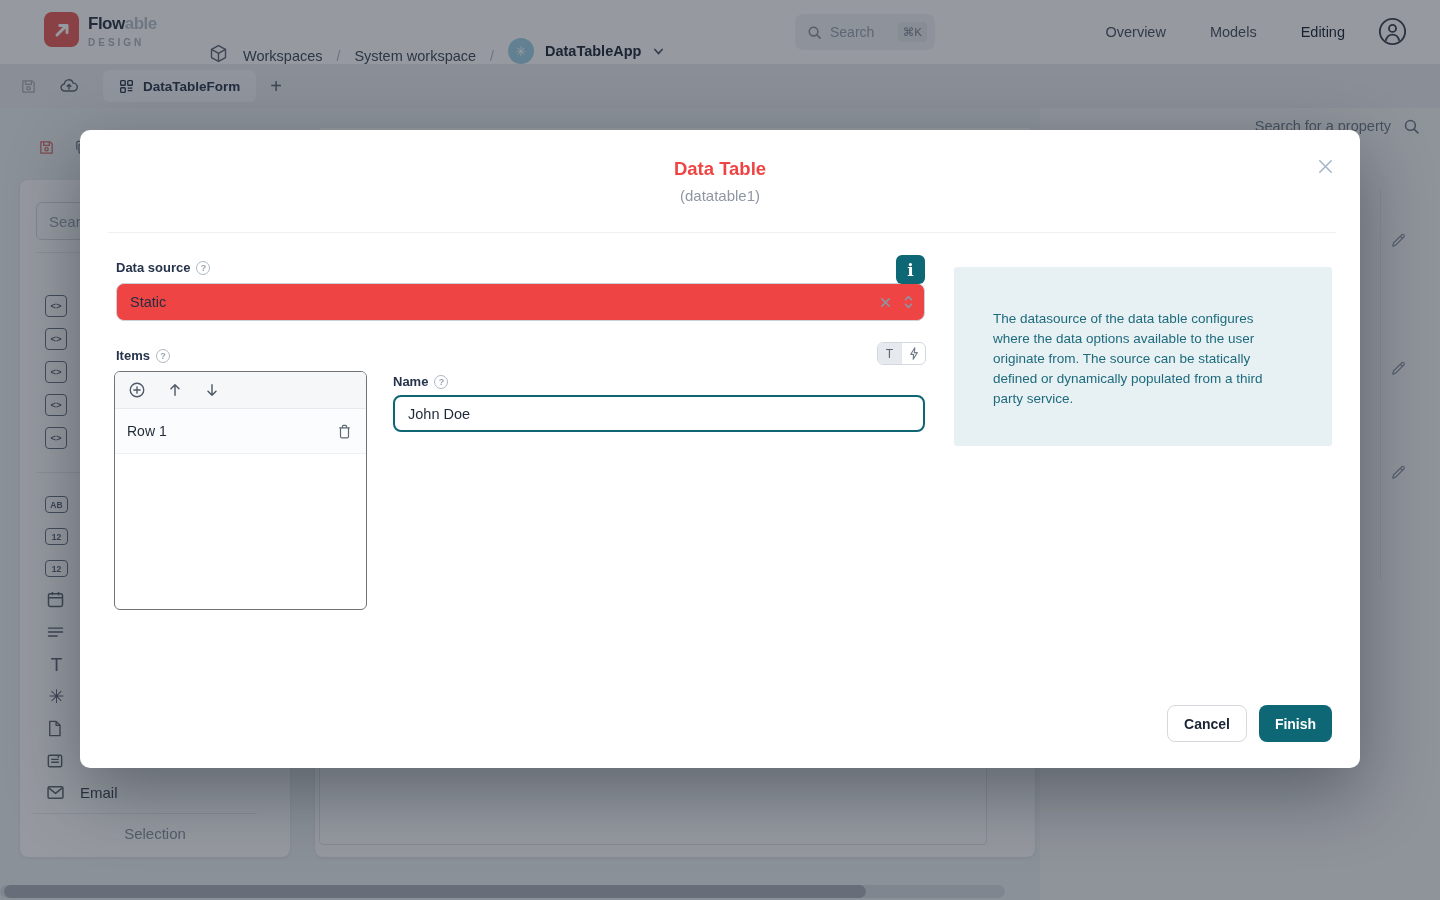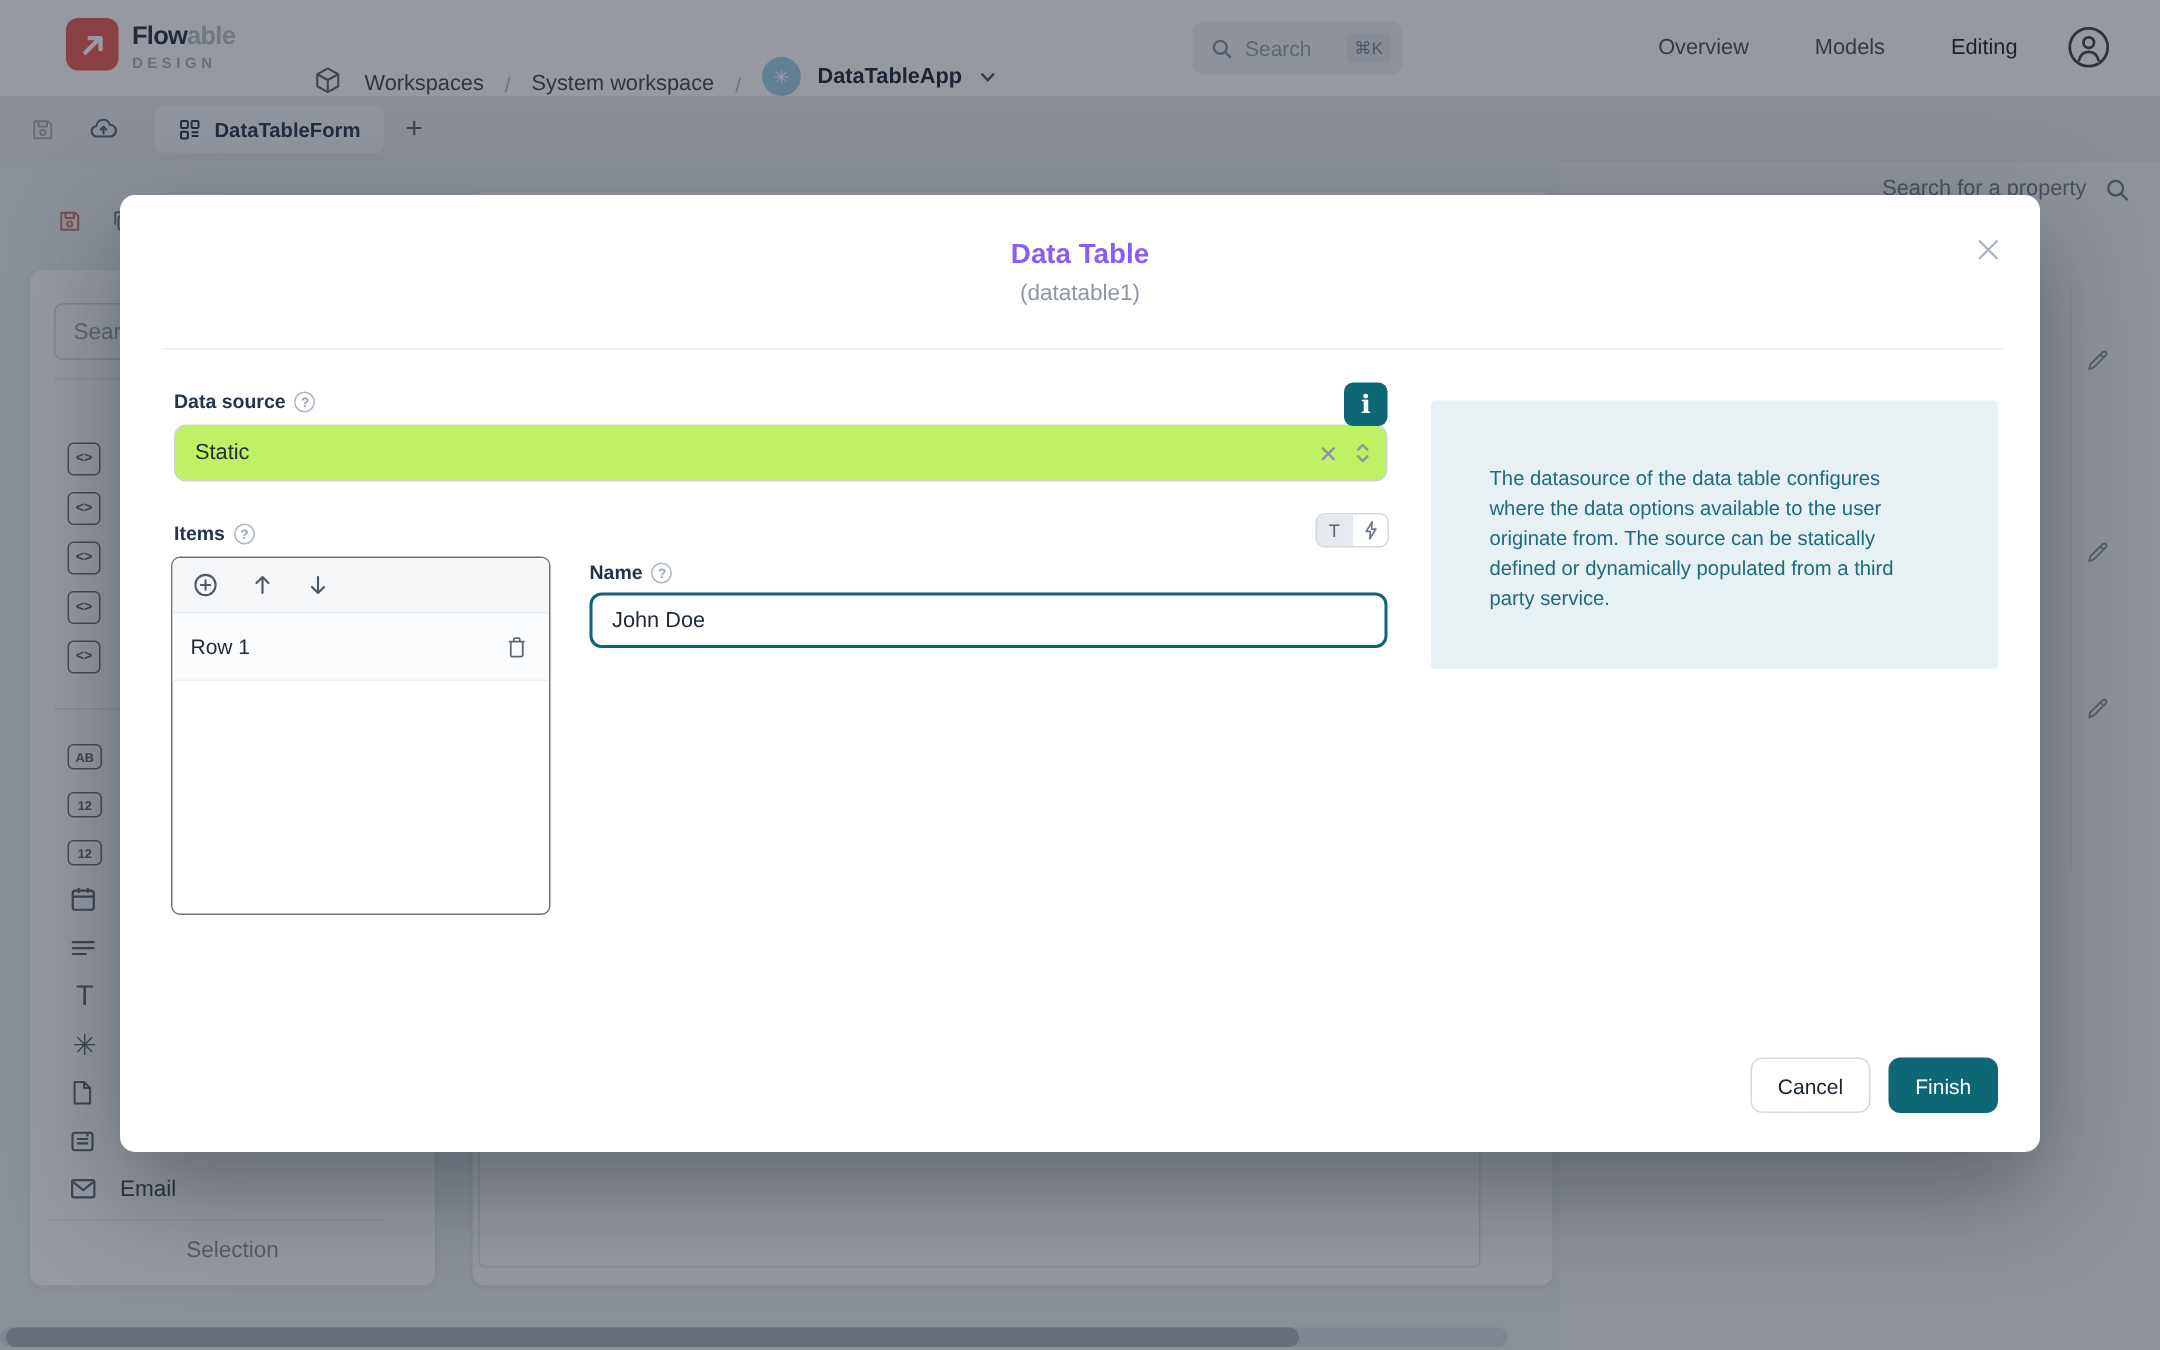--- a/index.html
+++ b/index.html
@@ -57,29 +57,29 @@
   .props-search-label { font-size:14.5px; color:#707a88; }
   .props-vline { position:absolute; left:340px; top:82px; width:1px; height:390px; background:#e2e5e9; }
   .pencil { position:absolute; left:350px; color:#8a92a0; }
 
   .hscroll-track { position:absolute; left:0; top:885px; width:1005px; height:13px; background:#d8dbe0; border-radius:7px; }
   .hscroll-thumb { position:absolute; left:4px; top:0; width:862px; height:13px; background:#aab0ba; border-radius:7px; }
 
   
   .overlay { position:absolute; inset:0; background:rgba(22,30,45,0.45); z-index:10; }
   .modal { position:absolute; left:80px; top:130px; width:1280px; height:638px; background:#ffffff; border-radius:10px; box-shadow:0 25px 70px rgba(10,18,32,.38); z-index:20; }
-  .m-title { position:absolute; top:28px; left:0; width:1280px; text-align:center; font-size:18.5px; font-weight:bold; color:#8b5cf6; }
+  .m-title { position:absolute; top:28px; left:0; width:1280px; text-align:center; font-size:18.5px; font-weight:bold; color:#ef4444; }
   .m-subtitle { position:absolute; top:57px; left:0; width:1280px; text-align:center; font-size:15px; color:#8e96a3; }
   .m-close { position:absolute; top:27px; right:25px; color:#a3b4c6; cursor:pointer; display:flex; }
   .m-divider { position:absolute; top:102px; left:28px; right:24px; height:1px; background:#eef0f2; }
 
   .f-label { position:absolute; display:flex; align-items:center; gap:6px; font-size:13px; font-weight:bold; color:#25334a; }
   .help { width:14px; height:14px; border:1.2px solid #aeb7c2; border-radius:50%; color:#98a2ae; font-size:9px; font-weight:bold; display:flex; align-items:center; justify-content:center; }
 
-  .select { position:absolute; left:36px; top:153px; width:809px; height:38px; border:1px solid #ccd2d9; border-radius:8px; display:flex; align-items:center; padding:0 10px 0 13px; background:#bef264; }
+  .select { position:absolute; left:36px; top:153px; width:809px; height:38px; border:1px solid #ccd2d9; border-radius:8px; display:flex; align-items:center; padding:0 10px 0 13px; background:#ef4444; }
   .select-value { flex:1; font-size:14.5px; color:#242e3e; }
   .select-clear { color:#8b95a3; display:flex; margin-right:11px; cursor:pointer; }
   .select-caret { color:#8b95a3; display:flex; }
 
   .toggle { position:absolute; left:797px; top:212px; width:49px; height:23px; border:1px solid #d3d8de; border-radius:6px; display:flex; overflow:hidden; background:#fff; }
   .toggle-seg { flex:1; display:flex; align-items:center; justify-content:center; font-size:12px; color:#5a6472; }
   .toggle-seg.on { background:#e6e9ed; }
   .toggle-seg + .toggle-seg { border-left:1px solid #e2e6ea; }
 
   .items-box { position:absolute; left:34px; top:241px; width:253px; height:239px; border:1px solid #737373; border-radius:6px; background:#fff; overflow:hidden; }
@@ -87,21 +87,21 @@
   .items-row { height:45px; display:flex; align-items:center; padding:0 14px 0 12px; border-bottom:1px solid #eef1f4; background:#fbfcfd; }
   .items-row-label { flex:1; font-size:14px; color:#1f2937; }
   .trash { color:#5f6875; display:flex; cursor:pointer; }
 
   .name-input { position:absolute; left:313px; top:265px; width:532px; height:37px; border:2px solid #0e6574; border-radius:8px; font-size:14.5px; color:#1f2937; padding:0 13px; outline:none; background:#fff; font-family:"Liberation Sans",sans-serif; }
 
   .info-box { position:absolute; left:874px; top:137px; width:378px; height:179px; background:#e7f0f2; border-radius:3px; }
   .info-icon { position:absolute; left:816px; top:125px; width:29px; height:29px; background:#0d6775; border-radius:6px; color:#fff; display:flex; align-items:center; justify-content:center; font-family:"DejaVu Serif", serif; font-weight:bold; font-size:17px; z-index:2; }
   .info-text { position:absolute; left:39px; top:42px; width:285px; font-size:13.5px; line-height:20px; color:#1e6b7d; }
 
-  .btn { position:absolute; top:575px; height:37px; border-radius:8px; font-size:14px; font-weight:400; display:flex; align-items:center; justify-content:center; cursor:pointer; font-family:"Liberation Sans",sans-serif; }
+  .btn { position:absolute; top:575px; height:37px; border-radius:8px; font-size:14px; font-weight:700; display:flex; align-items:center; justify-content:center; cursor:pointer; font-family:"Liberation Sans",sans-serif; }
   .btn-cancel { left:1087px; width:80px; background:#fff; border:1px solid #d5d9de; color:#1a2433; }
   .btn-finish { left:1179px; width:73px; background:#0d6775; border:none; color:#ffffff; }
 </style>
 </head>
 <body>
 
 <div class="screen">
 
   <div class="header">
     <div class="logo">

